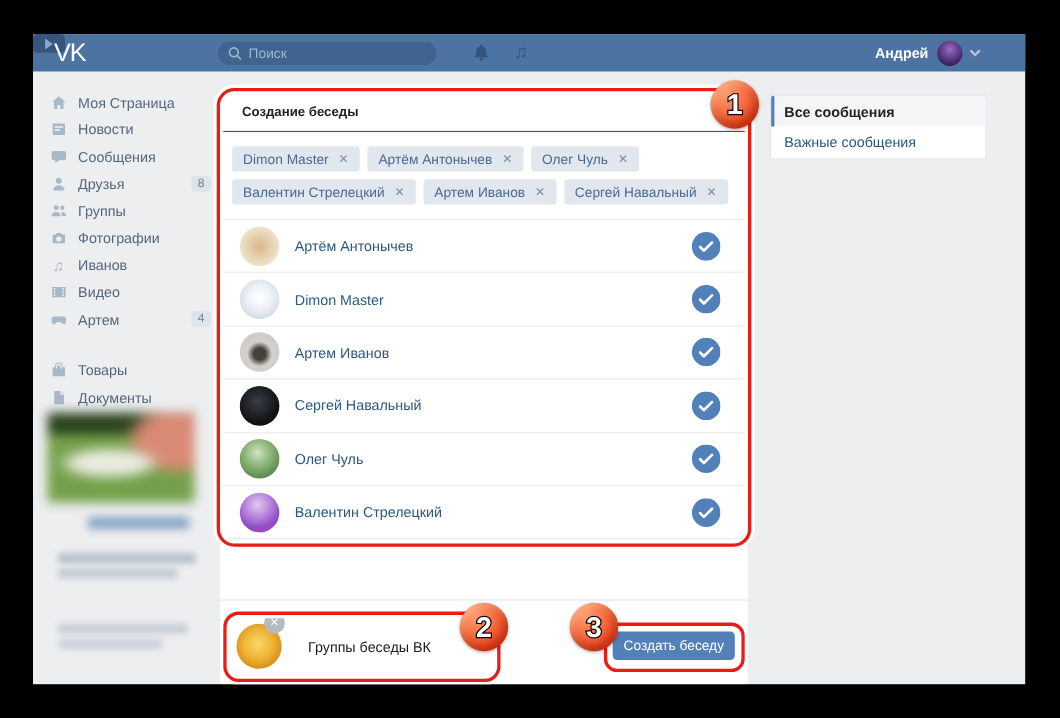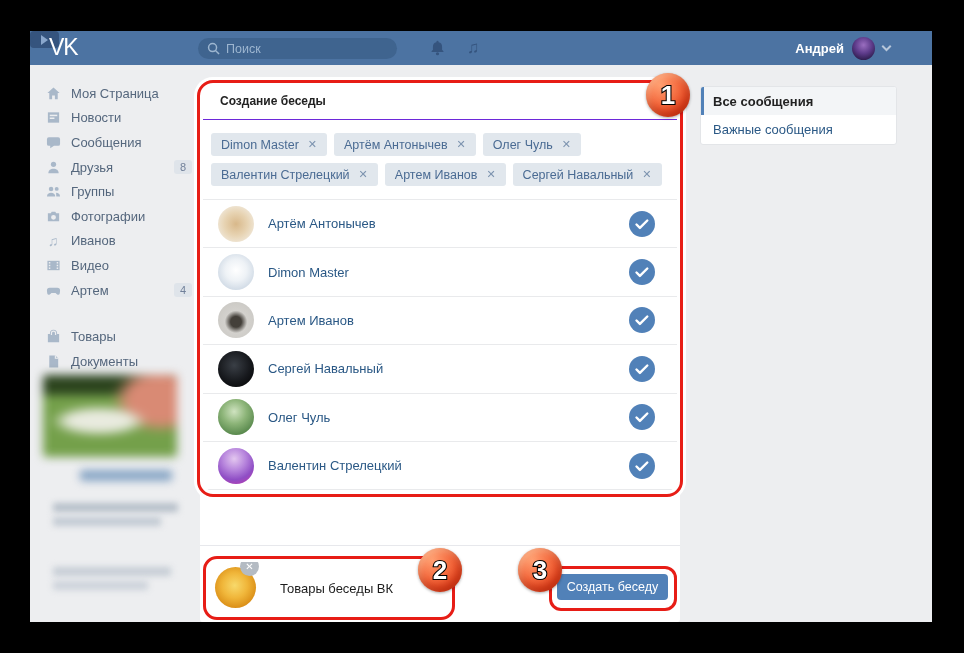--- a/index.html
+++ b/index.html
@@ -323,21 +323,21 @@
         <svg class="m-check" viewBox="0 0 26 26">
             <circle cx="13" cy="13" r="13" fill="#5181b8"></circle>
             <path d="M7.5 13.5l3.4 3.4 7.4-7.4" fill="none" stroke="#fff" stroke-width="2.4" stroke-linecap="round" stroke-linejoin="round"></path>
           </svg>
       </div>
     </div>
 
     <div class="panel-footer">
       <div class="conv-photo" style="background: radial-gradient(circle at 48% 45%, rgb(248, 217, 107) 0%, rgb(240, 182, 58) 40%, rgb(217, 140, 21) 75%, rgb(185, 111, 12) 100%);"></div>
       <div class="conv-x">✕</div>
-      <div class="conv-name">Товары беседы ВК</div>
+      <div class="conv-name">Группы беседы ВК</div>
       <button class="create-btn">Создать беседу</button>
     </div>
   </div>
 
   <div class="right-card">
     <div class="r-item active">Все сообщения</div>
     <div class="r-item">Важные сообщения</div>
   </div>
 
   <div class="red-box box1"></div>

